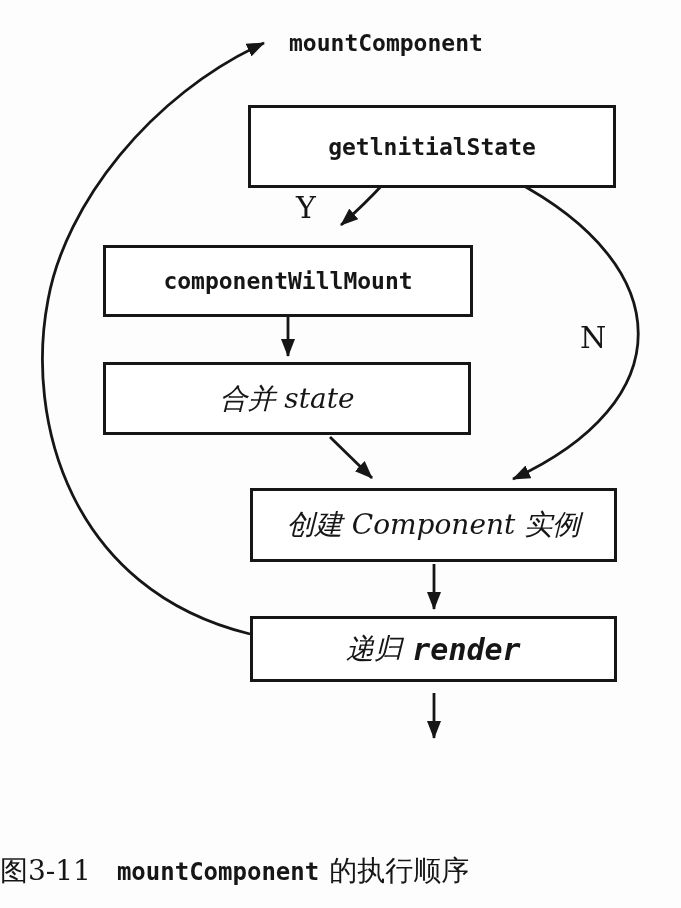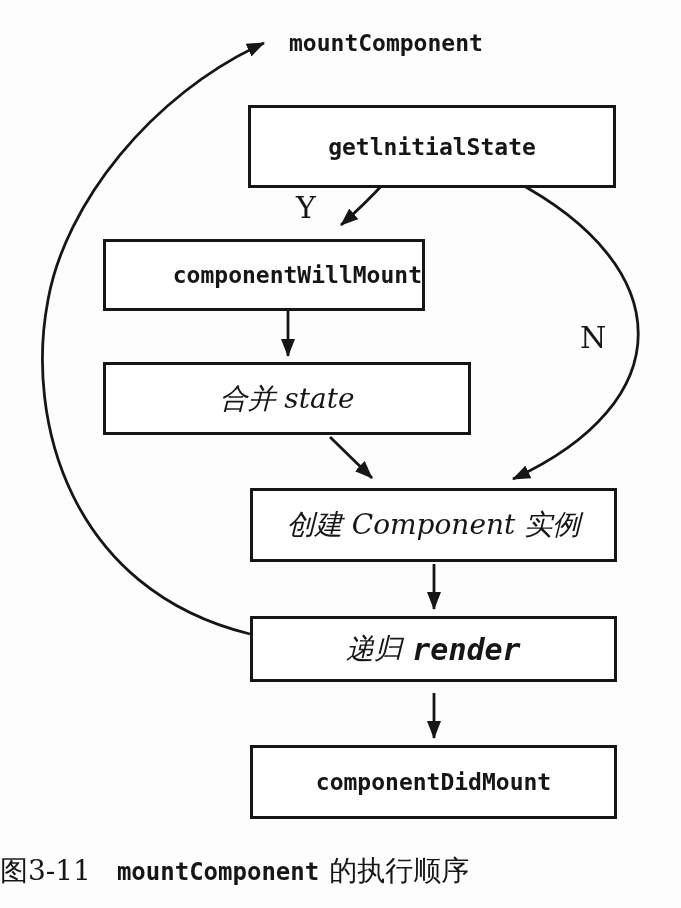--- a/index.html
+++ b/index.html
@@ -78,40 +78,37 @@
 
   <div class="label mono" style="left:289px;top:30px;">mountComponent</div>
 
   <div class="label branch" style="left:296px;top:190px;">Y</div>
   <div class="label branch" style="left:580px;top:320px;">N</div>
 
   <div class="box mono" style="left:248px;top:105px;width:368px;height:83px;">
     <span>getlnitialState</span>
   </div>
 
-  <div class="box mono" style="left:103px;top:239px;width:322px;height:72px;justify-content:flex-end;">
+  <div class="box mono" style="left:103px;top:245px;width:370px;height:72px;">
     <span>componentWillMount</span>
   </div>
 
   <div class="box serif" style="left:103px;top:362px;width:368px;height:73px;">
     <span>合并 state</span>
   </div>
 
   <div class="box serif" style="left:250px;top:488px;width:367px;height:74px;">
     <span>创建 Component 实例</span>
   </div>
 
   <div class="box serif" style="left:250px;top:616px;width:367px;height:66px;">
     <span>递归</span>
     <span class="code-inline">render</span>
   </div>
 
-  <div class="box mono" style="left:250px;top:745px;width:367px;height:74px;">
-    <span>componentDidMount</span>
-  </div>
 
   <div class="caption">
     <span class="fig">图3-11</span>
     <span class="code">mountComponent</span>
     <span class="suffix">的执行顺序</span>
   </div>
 
 </div>
 
 </body></html>

